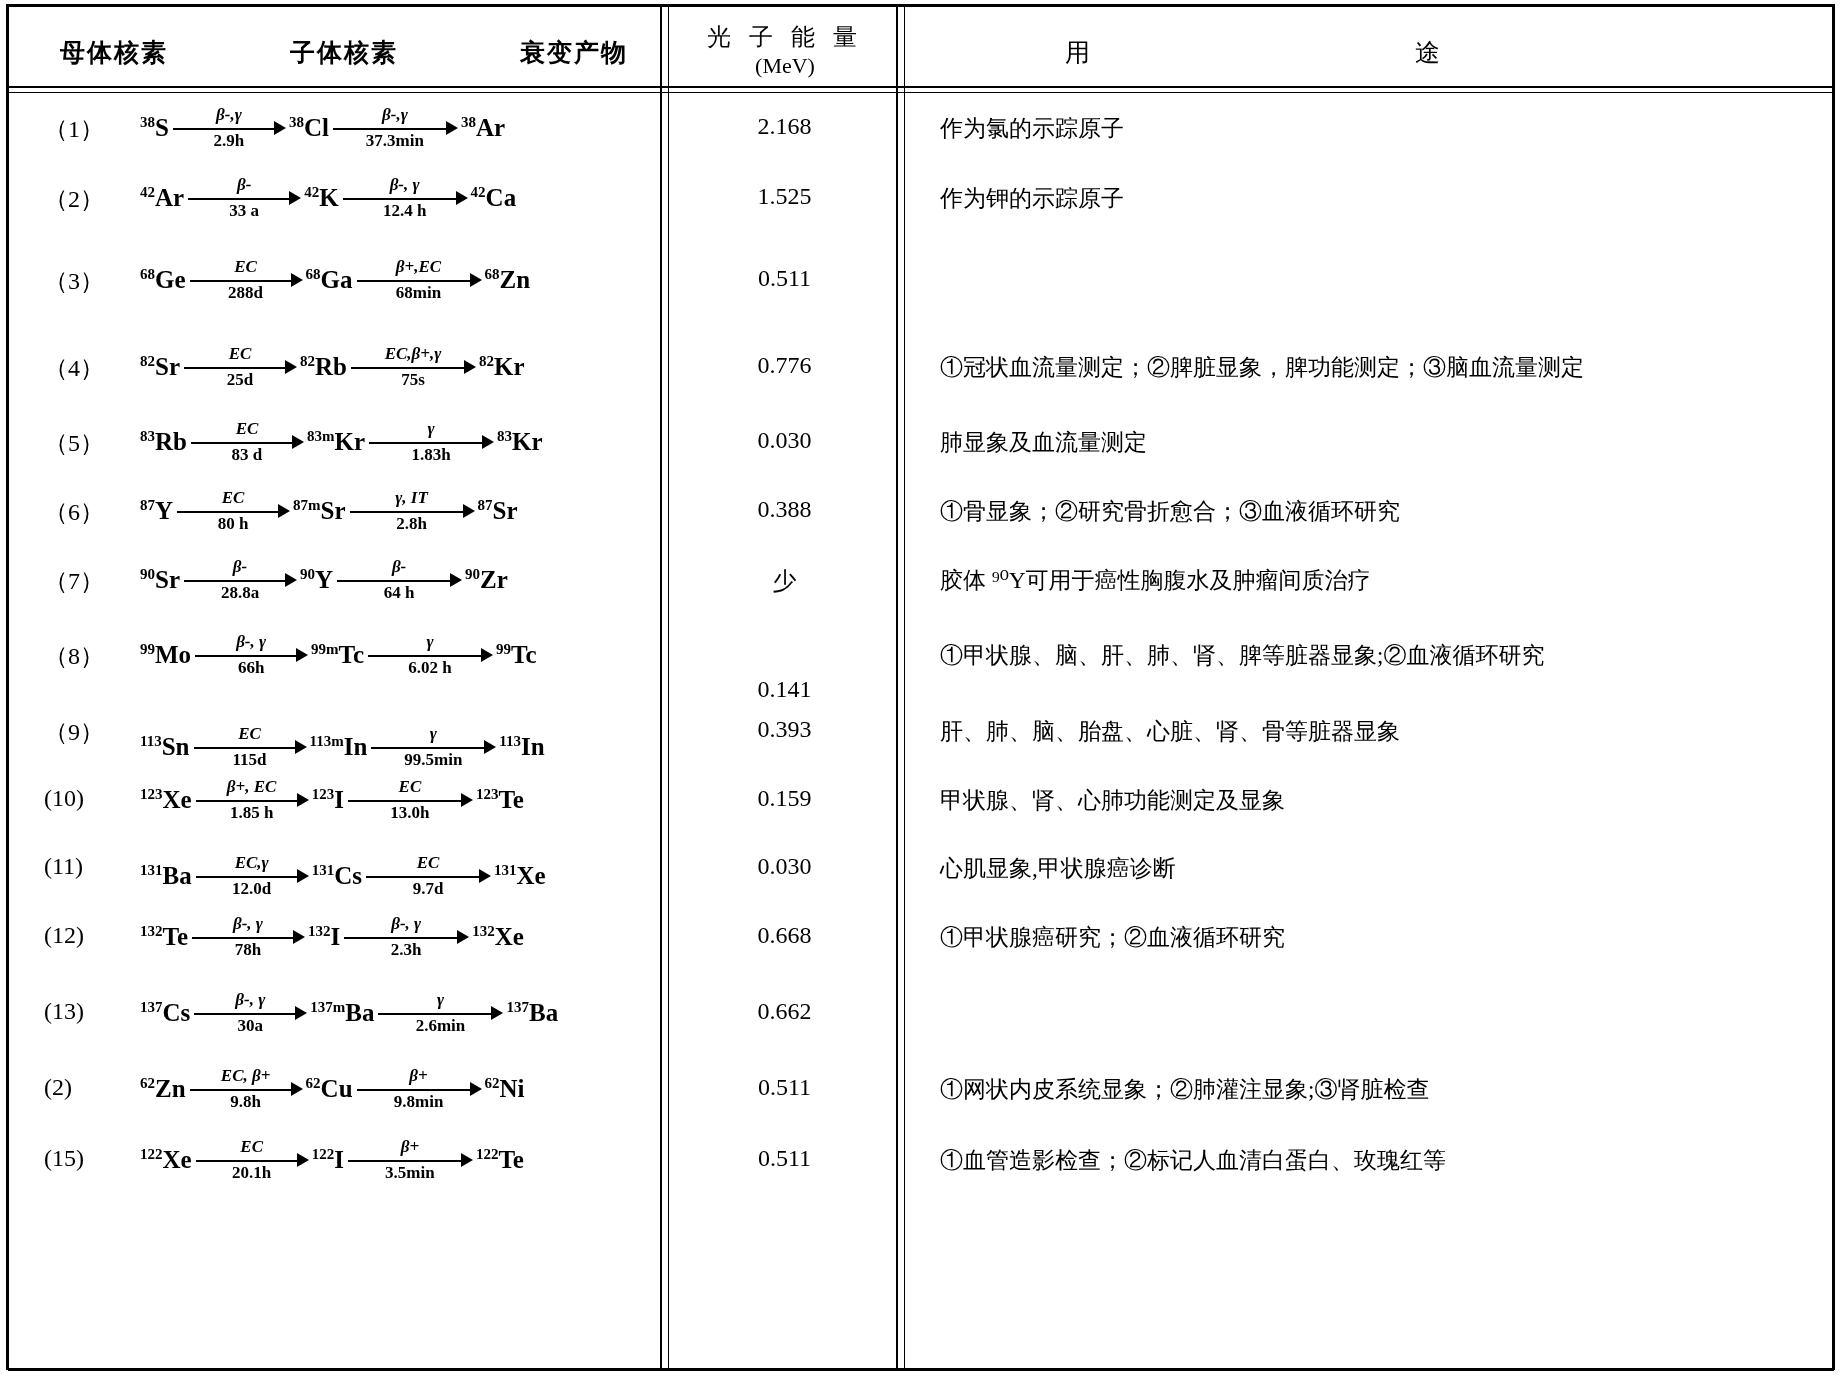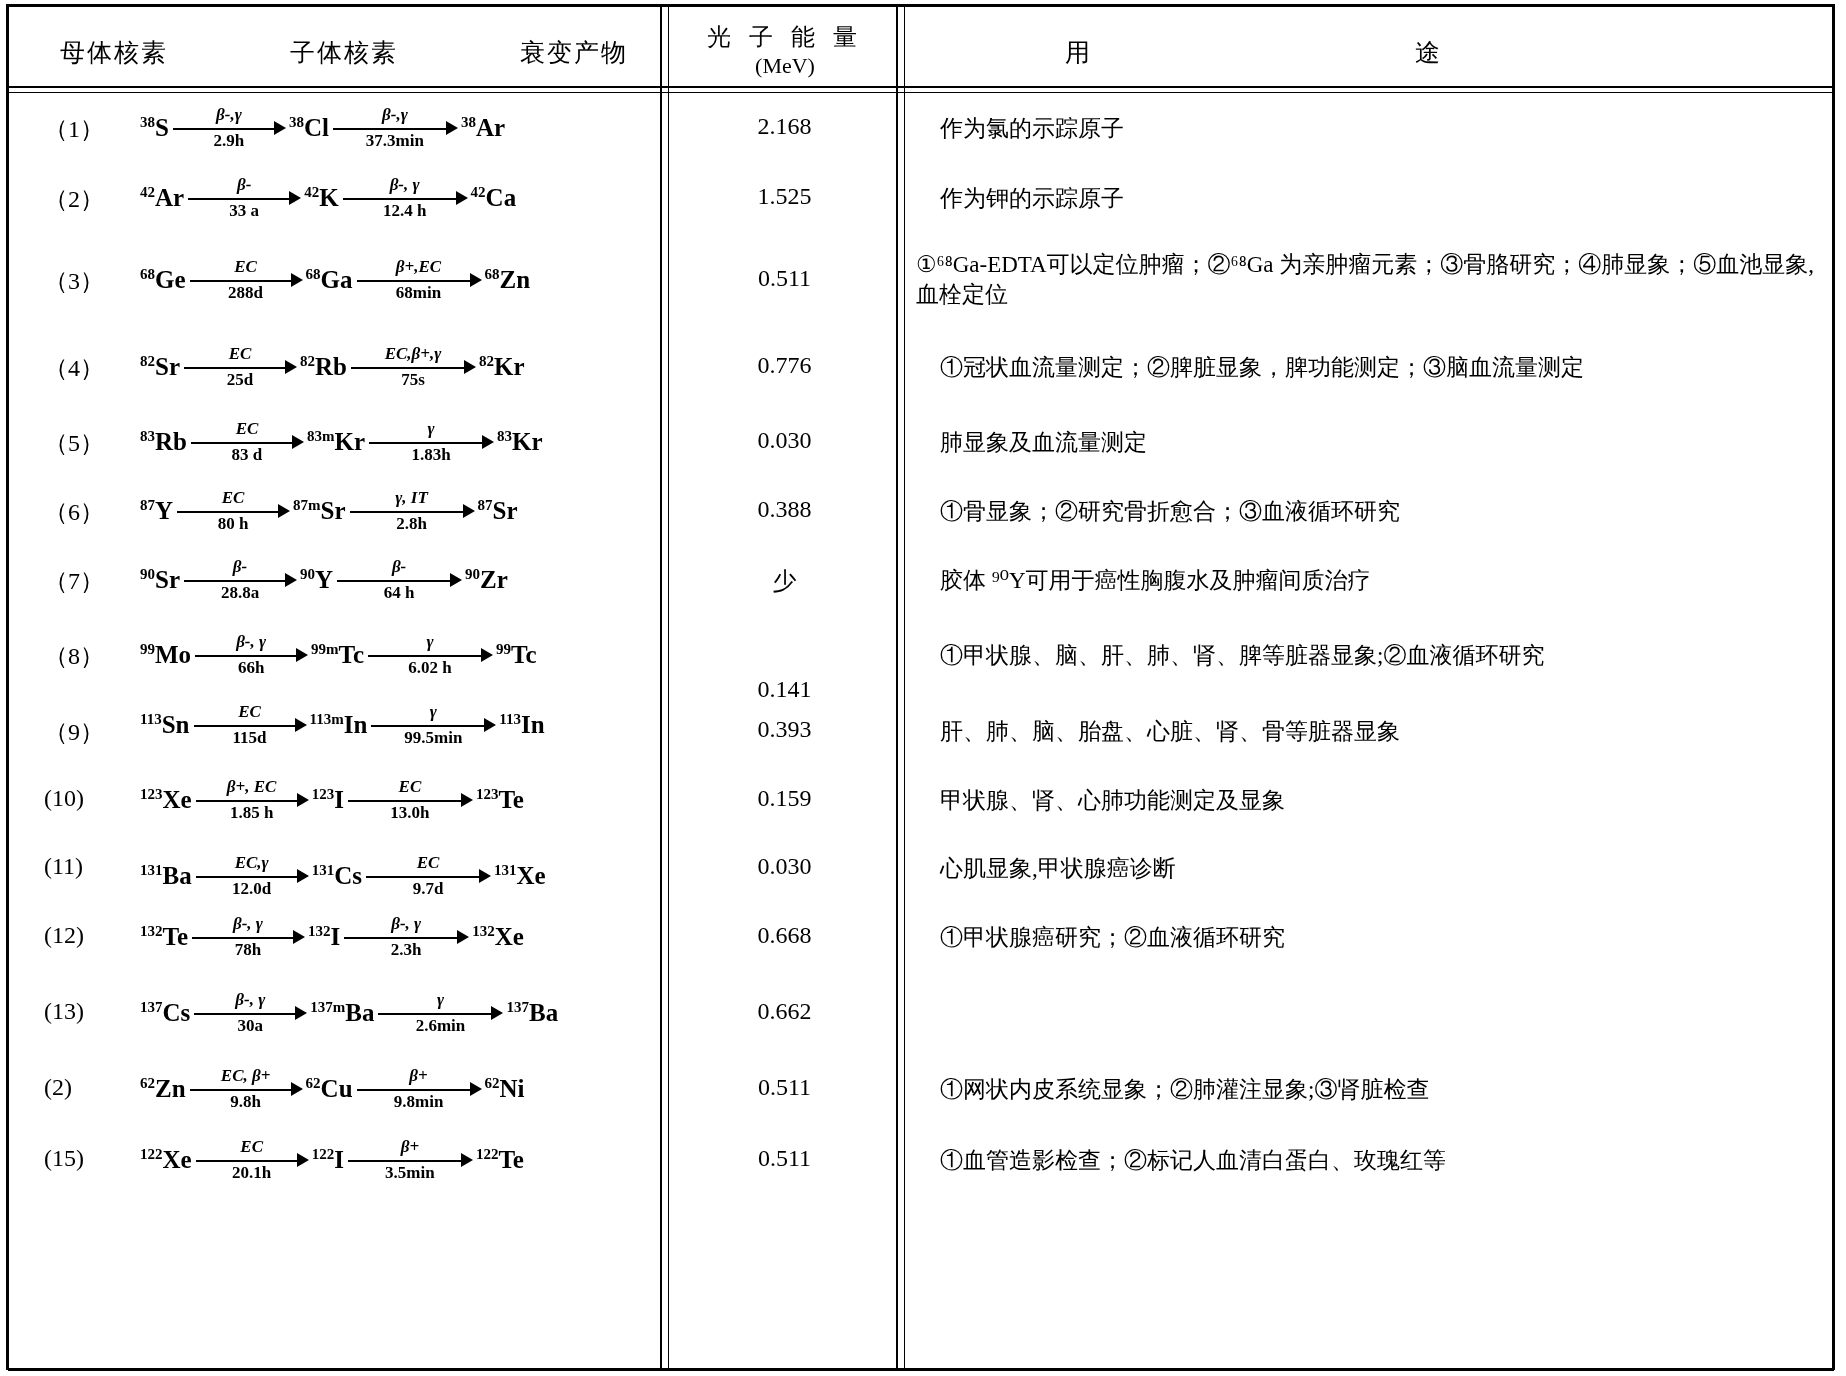--- a/index.html
+++ b/index.html
@@ -72,20 +72,21 @@
     position: absolute;
     top: 10px;
     height: 74px;
   }
   .hdr-chain {
     position: absolute;
     left: 60px; top: 26px;
     width: 700px;
     font-size: 25px;
     letter-spacing: 2px;
+    font-weight: bold;
   }
   .hdr-chain span { display: inline-block; }
   .hdr-chain .c1 { width: 230px; }
   .hdr-chain .c2 { width: 230px; }
   .hdr-chain .c3 { width: 200px; }
 
   .hdr-energy {
     position: absolute;
     left: 680px; top: 12px;
     width: 210px;
@@ -303,21 +304,20 @@
             <span class="arrow" style="width: 124px;">
               <span class="line" style="width: 114px;"></span>
               <span class="head" style="left: 113px;"></span>
               <span class="top">β+,EC</span>
               <span class="bot">68min</span>
             </span>
             <span class="nuc"><sup>68</sup>Zn</span>
           </div>
         </div>
         <div class="cell-energy" style="top: 29px;">0.511</div>
-        <div class="cell-use" style="top: 14px;">①⁶⁸Ga-EDTA可以定位肿瘤；②⁶⁸Ga 为亲肿瘤元素；③骨胳研究；④肺显象；⑤血池显象,血栓定位</div>
       </div>
       <div class="row" style="height: 82px;">
         <div class="cell-index" style="top: 24px;">（4）</div>
         <div class="cell-chain" style="top: 15px;">
           <div class="chain-line">
             <span class="nuc"><sup>82</sup>Sr</span>
             <span class="arrow" style="width: 112px;">
               <span class="line" style="width: 102px;"></span>
               <span class="head" style="left: 101px;"></span>
               <span class="top">EC</span>
@@ -427,21 +427,21 @@
               <span class="bot">6.02 h</span>
             </span>
             <span class="nuc"><sup>99</sup>Tc</span>
           </div>
         </div>
         <div class="cell-energy" style="top: 24px; margin-top: 36px;">0.141</div>
         <div class="cell-use centeredish" style="top: 25px;">①甲状腺、脑、肝、肺、肾、脾等脏器显象;②血液循环研究</div>
       </div>
       <div class="row" style="height: 70px;">
         <div class="cell-index" style="top: 18px;">（9）</div>
-        <div class="cell-chain" style="top: 3px;">
+        <div class="cell-chain" style="top: 25px;">
           <div class="chain-line">
             <span class="nuc"><sup>113</sup>Sn</span>
             <span class="arrow" style="width: 112px;">
               <span class="line" style="width: 102px;"></span>
               <span class="head" style="left: 101px;"></span>
               <span class="top">EC</span>
               <span class="bot">115d</span>
             </span>
             <span class="nuc"><sup>113m</sup>In</span>
             <span class="arrow" style="width: 124px;">

